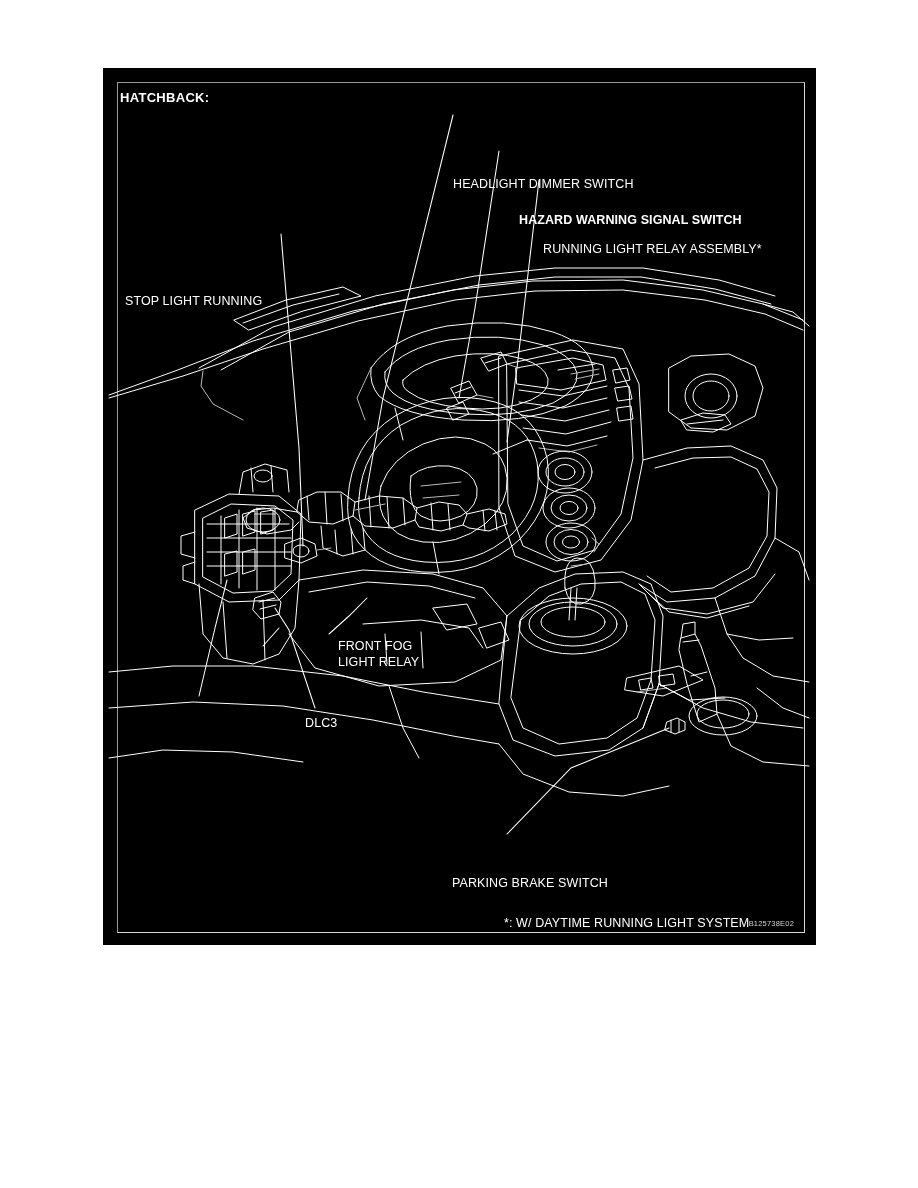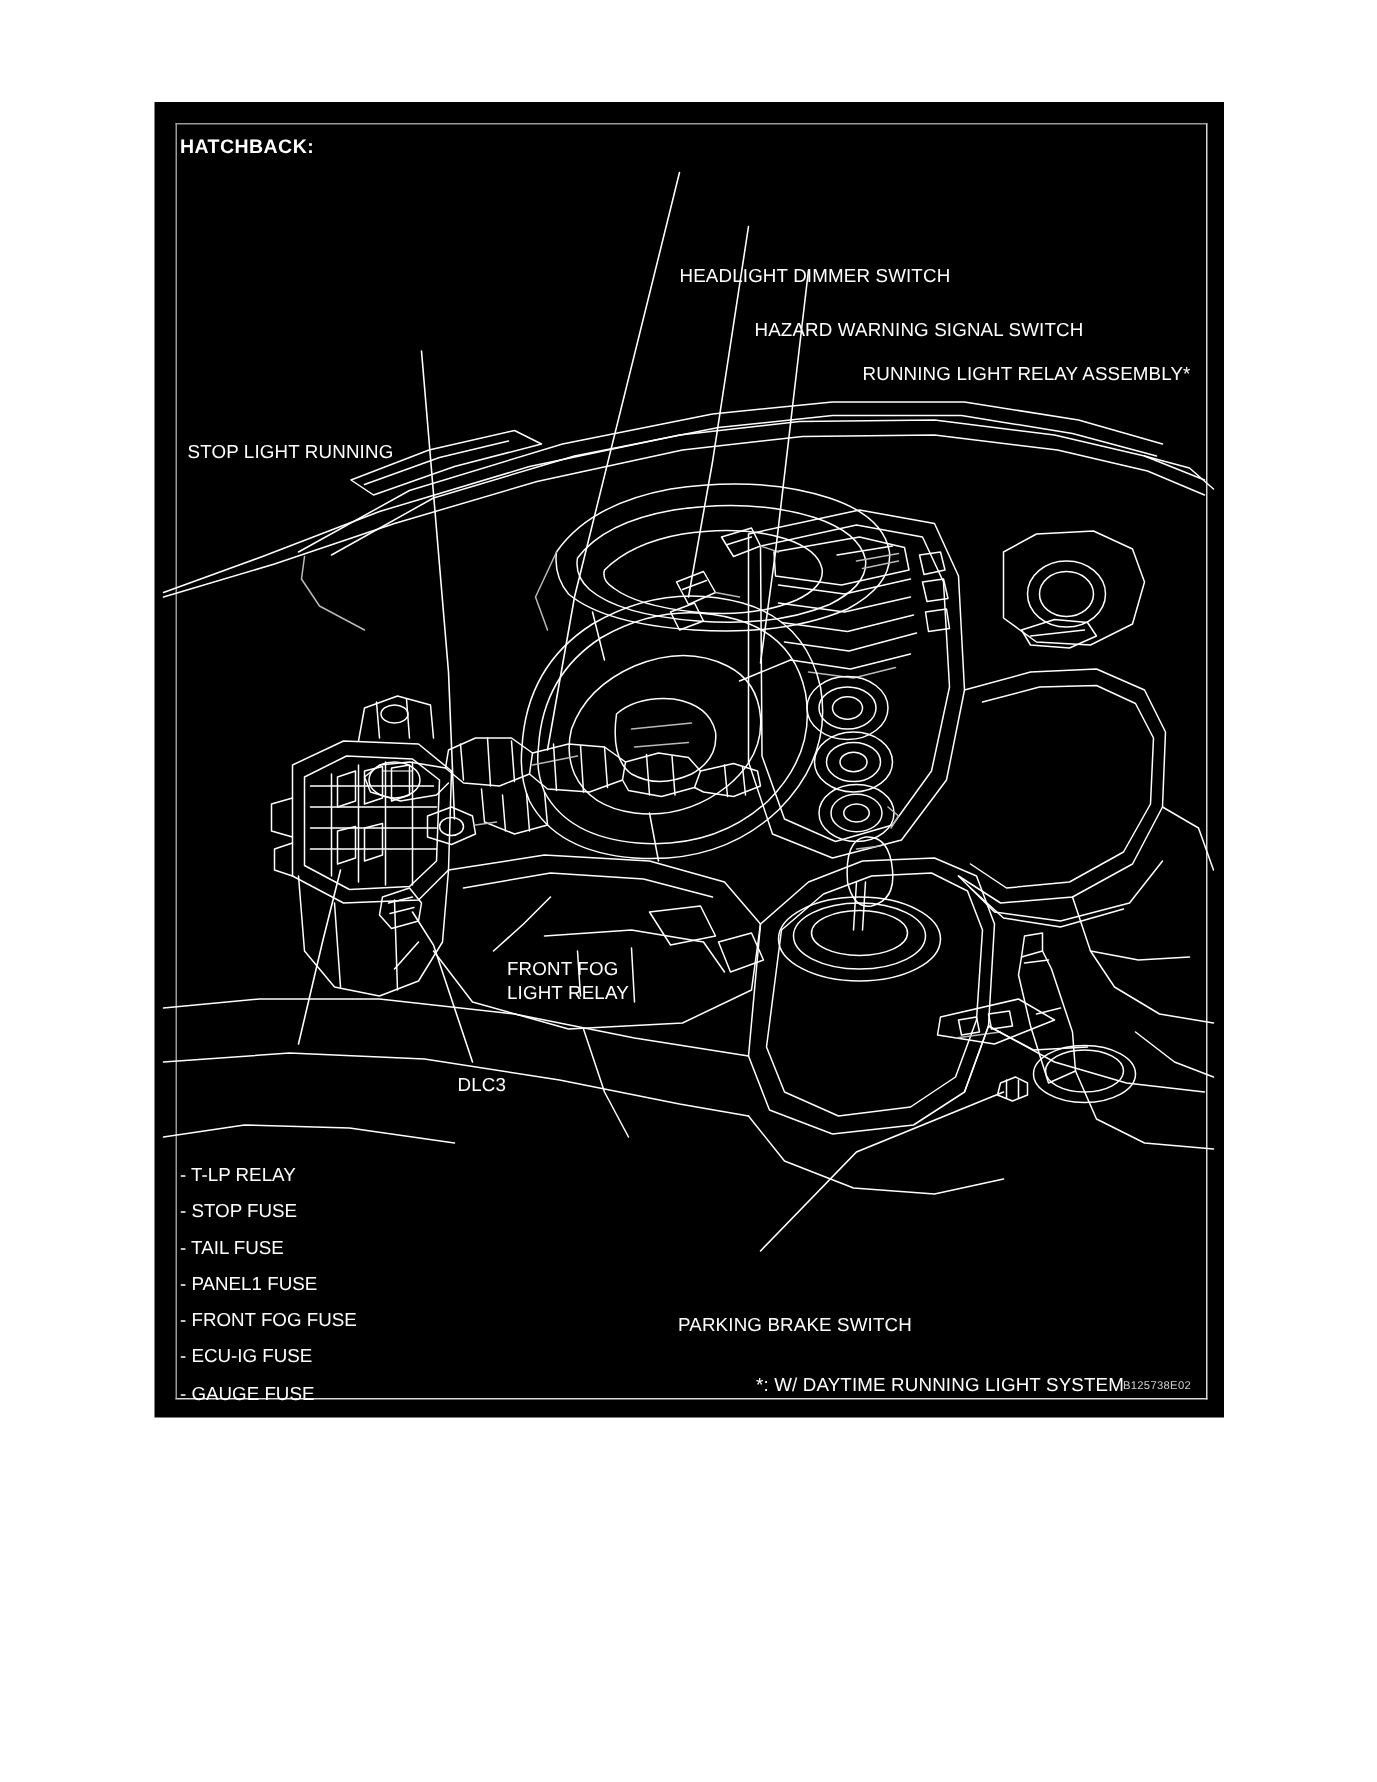--- a/index.html
+++ b/index.html
@@ -52,22 +52,22 @@
   .lbl.bold {
     font-weight: bold;
     font-size: 13px;
     letter-spacing: 0.3px;
   }
   .lbl.two-line { line-height: 16px; }
 
   #panel-title { left: 17px;  top: 22px; }
 
   #lab-headlight-dimmer  { left: 350px; top: 109px; }
-  #lab-hazard-warning    { left: 400px; top: 145px; }
-  #lab-running-light     { left: 440px; top: 174px; margin-left: 32px; }
+  #lab-hazard-warning    { left: 416px; top: 145px; font-weight: bold; }
+  #lab-running-light     { left: 440px; top: 174px; }
   #lab-stop-light        { left: 22px;  top: 226px; }
   #lab-front-fog-relay   { left: 220px; top: 570px; margin-left: 15px; }
   #lab-main-body-ecu     { left: 17px;  top: 638px; }
   #lab-dlc3              { left: 202px; top: 648px; }
   #lab-parking-brake     { left: 349px; top: 776px; margin-top: 32px; }
   #lab-footnote          { left: 401px; top: 848px; }
 
   
   #component-list {
     position: absolute;
@@ -383,26 +383,16 @@
 
   <div class="lbl two-line" id="lab-front-fog-relay"><span>FRONT FOG</span><br><span>LIGHT RELAY</span></div>
 
 
   <div class="lbl" id="lab-dlc3">DLC3</div>
 
   <div class="lbl" id="lab-parking-brake">PARKING BRAKE SWITCH</div>
 
   <div class="lbl" id="lab-footnote">*: W/ DAYTIME RUNNING LIGHT SYSTEM</div>
 
-  <ul id="component-list">
-      <li>- T-LP RELAY</li>
-      <li>- STOP FUSE</li>
-      <li>- TAIL FUSE</li>
-      <li>- PANEL1 FUSE</li>
-      <li>- FRONT FOG FUSE</li>
-      <li>- ECU-IG FUSE</li>
-      <li>- GAUGE FUSE</li>
-      <li>- FLASH RELAY</li>
-    </ul>
 
   <div id="figure-code">B125738E02</div>
 
 </div>
 
 </body></html>

